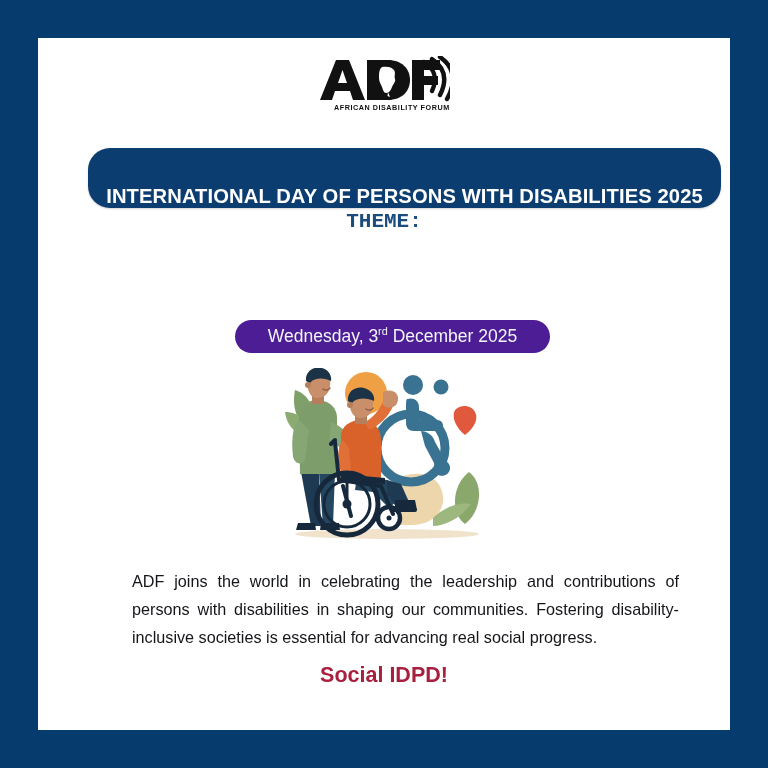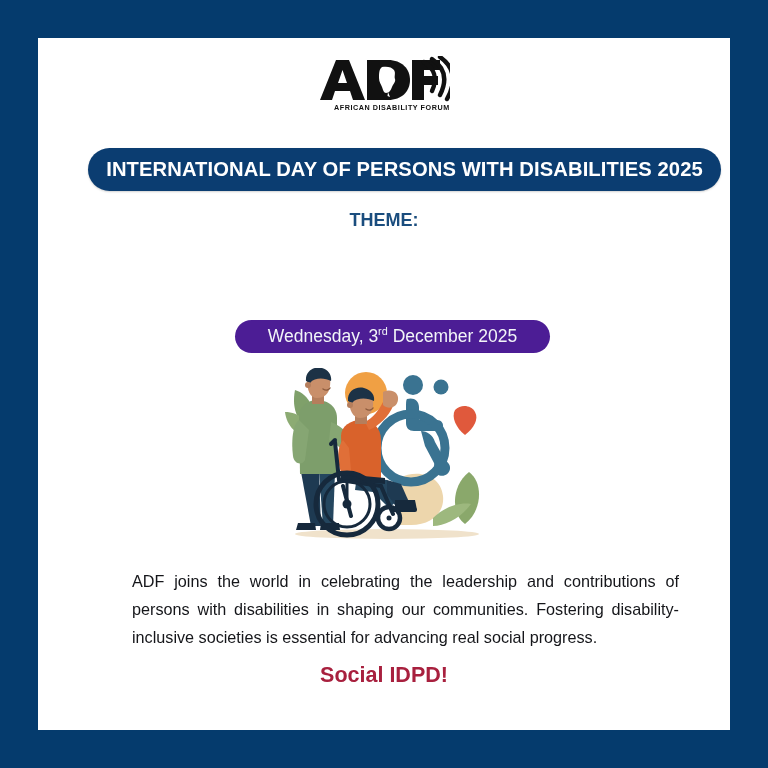--- a/index.html
+++ b/index.html
@@ -47,46 +47,47 @@
     height: 58px;
   }
   .logo svg { display: block; }
 
   
   .title-pill {
     position: absolute;
     top: 110px;
     left: 50px;
     width: 633px;
-    height: 43px;
+    height: 60px;
     background: #0b3d71;
     border-radius: 22px;
     display: flex;
-    align-items: center;
+    align-items: flex-end;
     justify-content: center;
     box-shadow: 0 1px 2px rgba(0,0,0,0.18);
   }
   .title-pill .title-text {
     color: #ffffff;
     font-size: 20.2px;
     font-weight: bold;
     letter-spacing: 0.1px;
     white-space: nowrap;
   }
 
   
   .theme-label {
     position: absolute;
     top: 172px;
     left: 0;
     right: 0;
     text-align: center;
     color: #1a4d7e;
-    font-size: 18px;
+    font-size: 21px;
     font-weight: bold;
+    font-family: Liberation Mono, monospace;
   }
   .theme-text {
     position: absolute;
     top: 204px;
     left: 84px;
     right: 84px;
     text-align: center;
     color: #a8203e;
     font-size: 21.5px;
     font-weight: bold;

